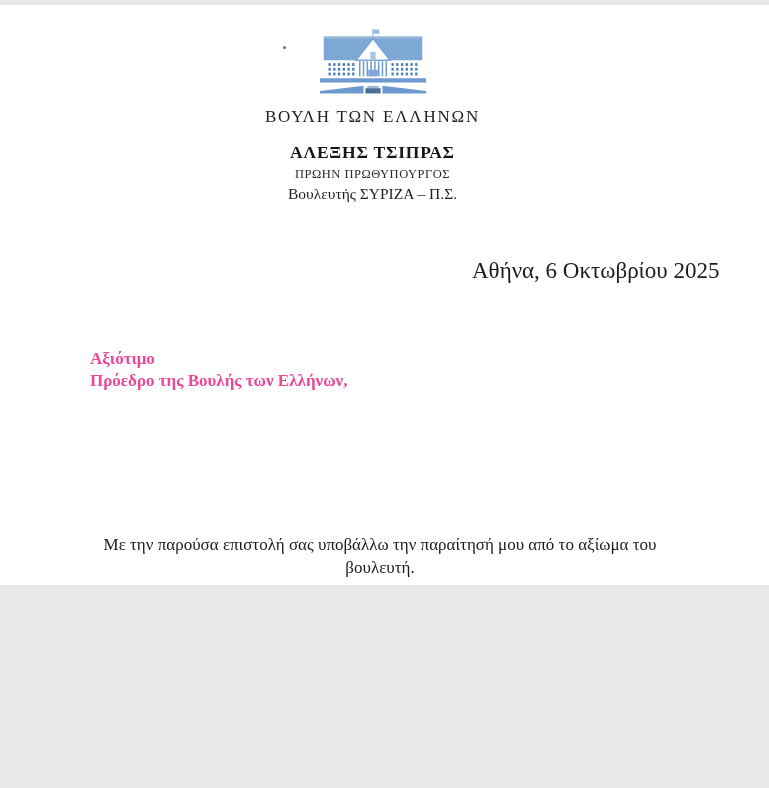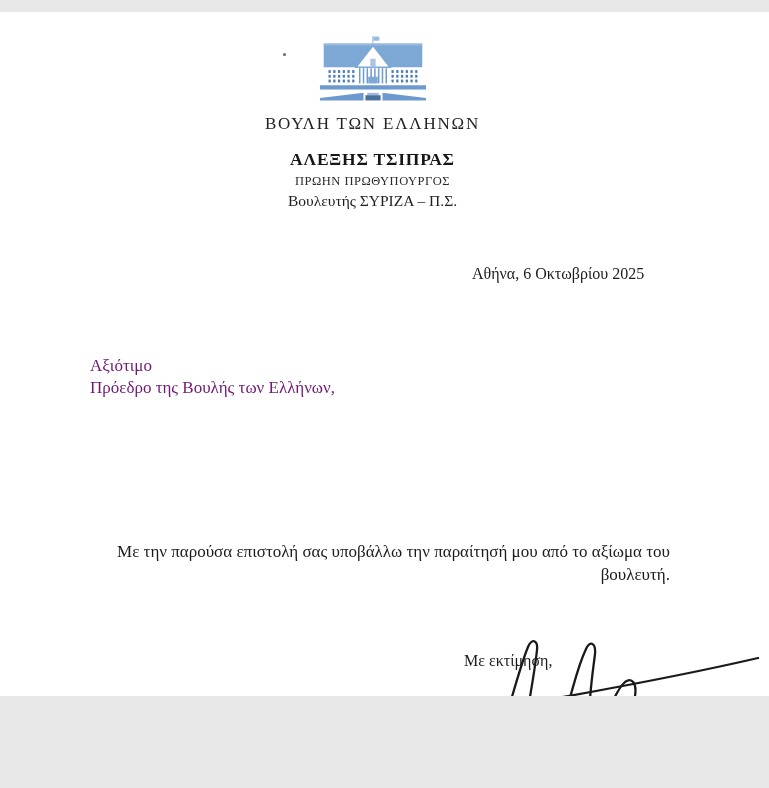--- a/index.html
+++ b/index.html
@@ -3,22 +3,22 @@
 <meta charset="utf-8">
 <style>
   html, body {
     margin: 0;
     padding: 0;
     background: #e8e8e8;
   }
   .page {
     position: relative;
     width: 769px;
-    height: 684px;
-    margin: 12px auto;
+    height: 580px;
+    margin: 5px auto;
     background: #ffffff;
     overflow: hidden;
     font-family: "Liberation Serif", "DejaVu Serif", serif;
     color: #1c1c1c;
   }
   
   .letterhead {
     position: absolute;
     top: 24px;
     left: 0;
@@ -52,46 +52,46 @@
   .sender-role {
     margin-top: 3px;
     font-size: 15.5px;
     color: #1f1f1f;
   }
   
   .dateline {
     position: absolute;
     left: 472px;
     top: 253px;
-    font-size: 16px;
+    font-size: 23px;
     white-space: nowrap;
   }
   .recipient {
     position: absolute;
     left: 90px;
     top: 343px;
     font-size: 17px;
-    font-weight: normal;
+    font-weight: bold;
     line-height: 22px;
-    color: #701a75;
+    color: #ec4899;
   }
   .salutation {
     position: absolute;
     left: 91px;
     top: 474px;
     font-size: 17px;
   }
   .body-paragraph {
     position: absolute;
     left: 90px;
     top: 528px;
     width: 580px;
     font-size: 17px;
     line-height: 23px;
-    text-align: right;
+    text-align: center;
   }
   .closing {
     position: absolute;
     left: 464px;
     top: 640px;
     font-size: 16px;
   }
   .signature-name {
     position: absolute;
     left: 467px;

